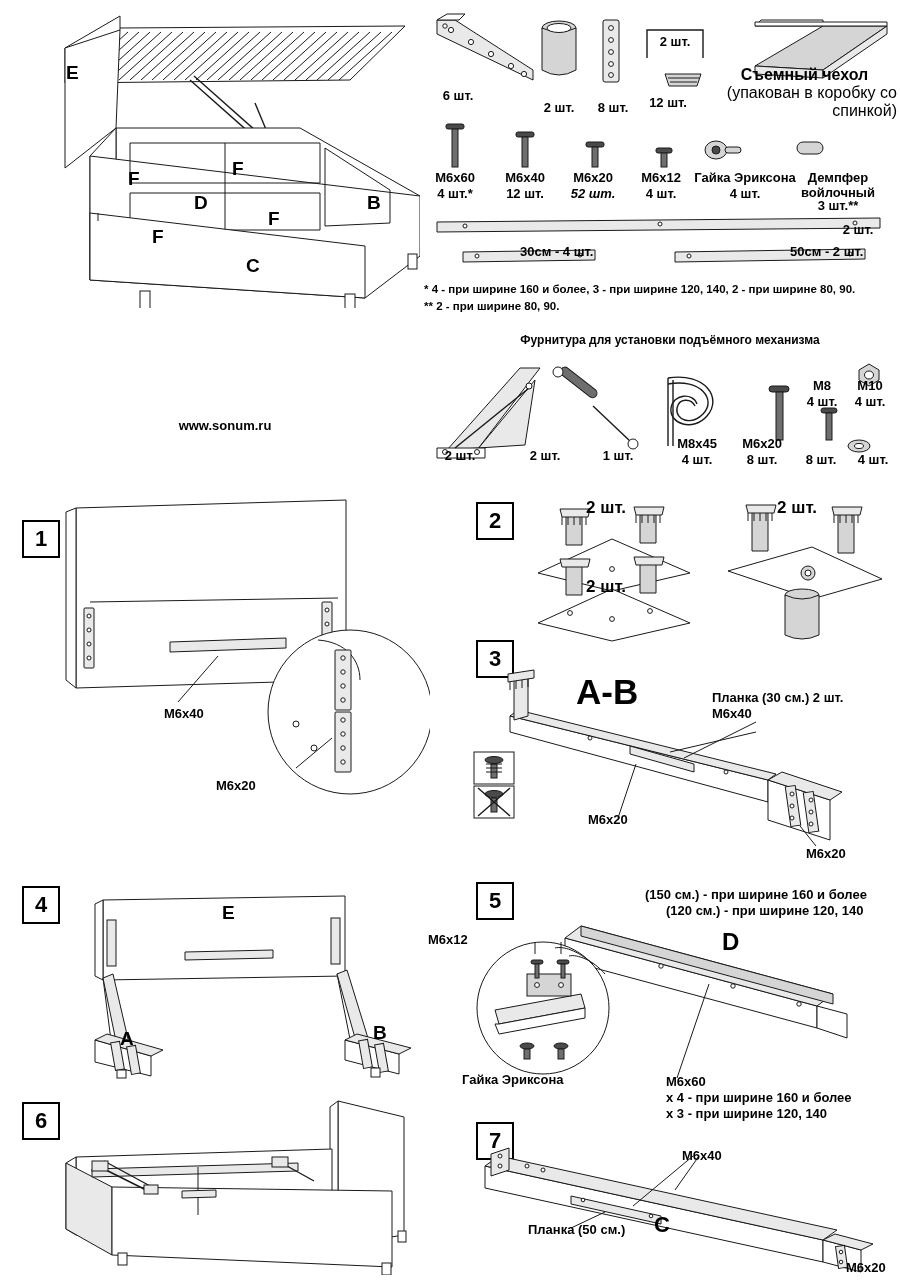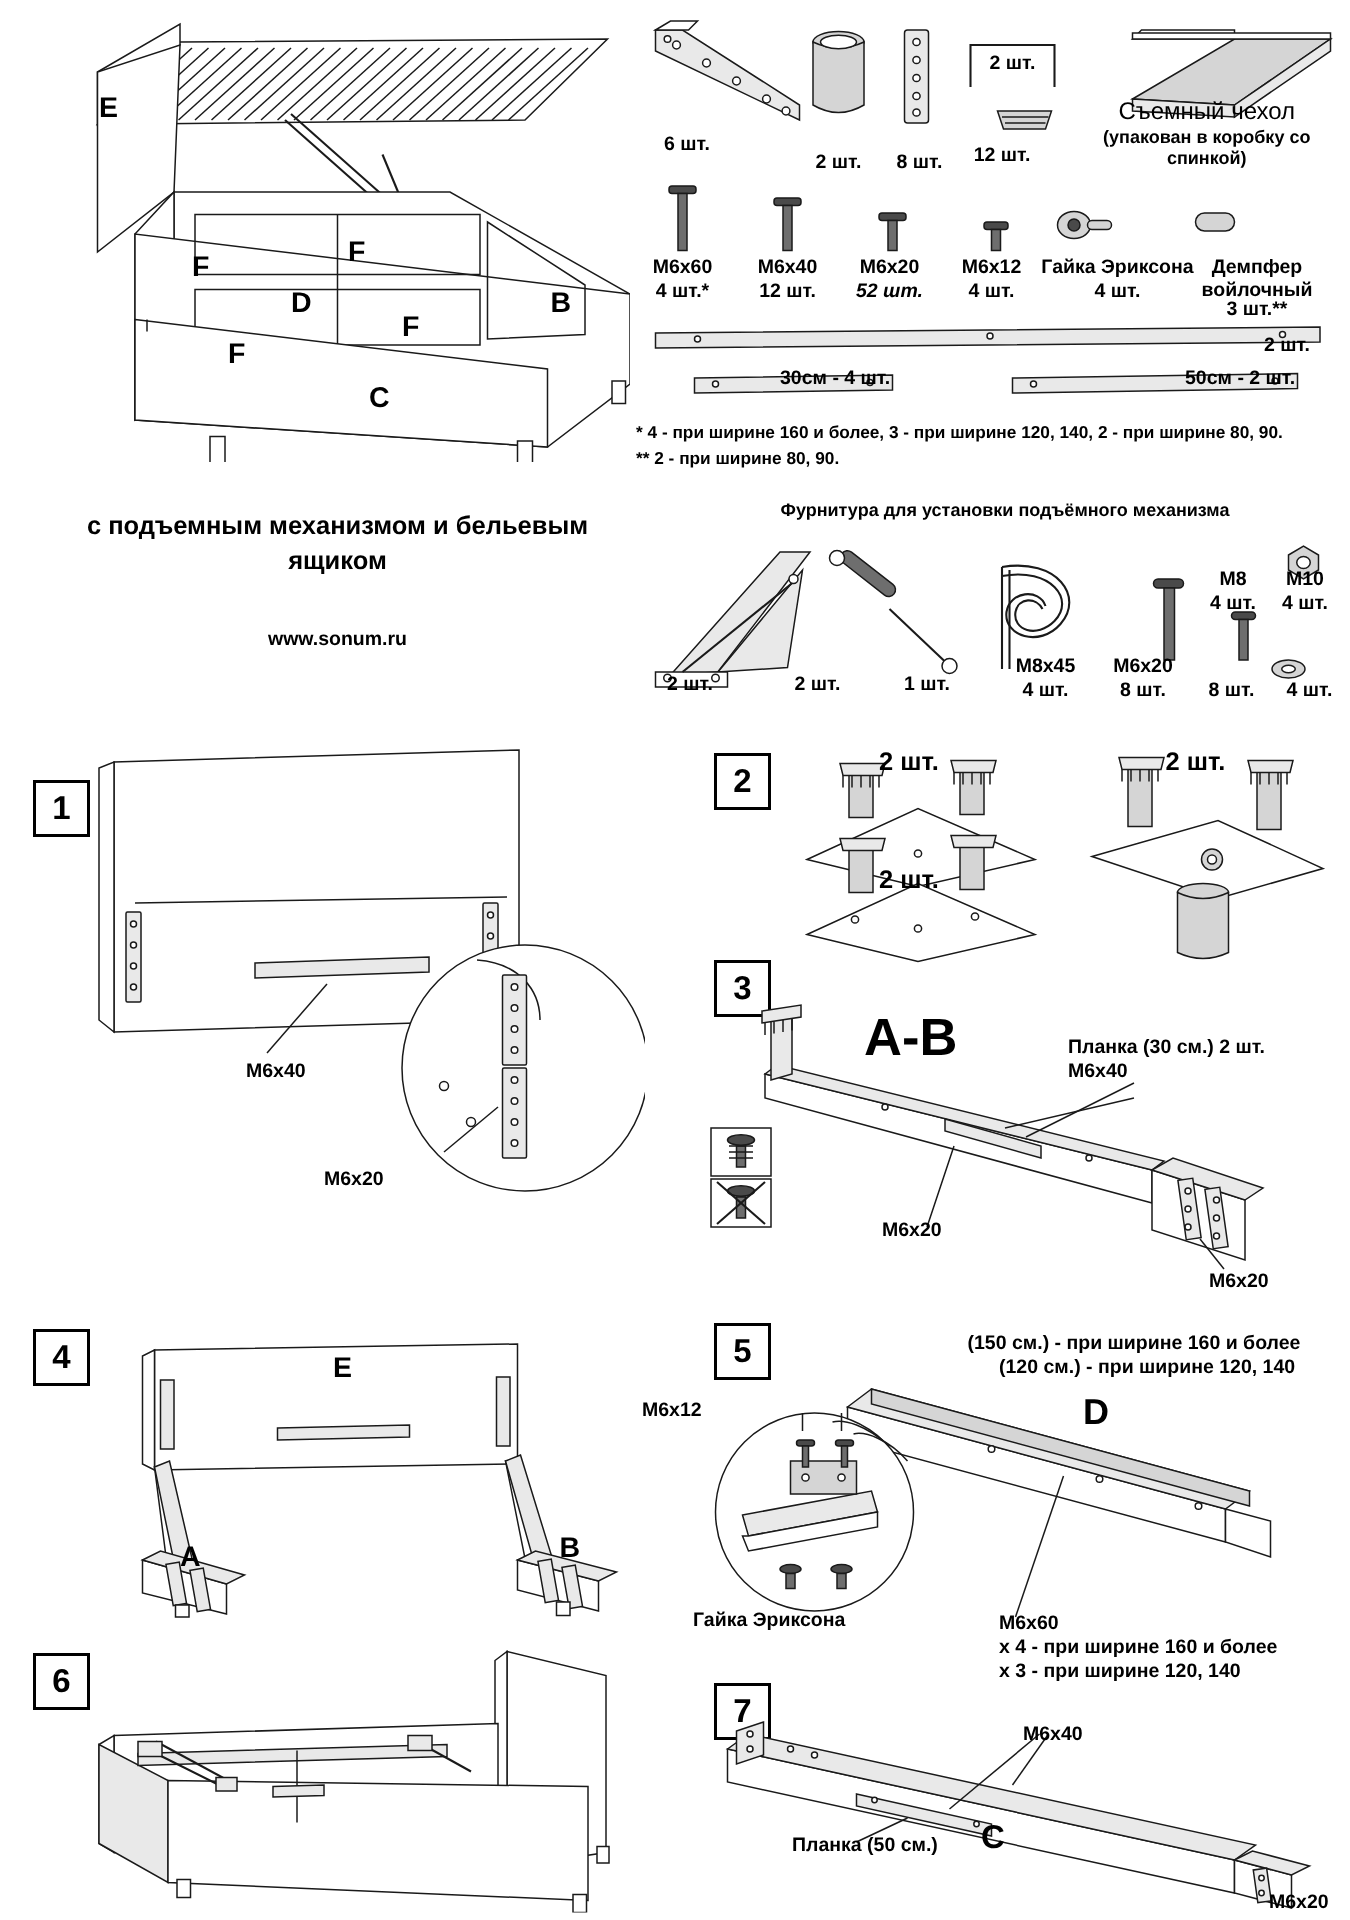--- a/index.html
+++ b/index.html
@@ -87,21 +87,20 @@
   <div class="abs lblbig" style="left:66px;top:62px;">E</div>
   <div class="abs lblbig" style="left:128px;top:168px;">F</div>
   <div class="abs lblbig" style="left:232px;top:158px;">F</div>
   <div class="abs lblbig" style="left:194px;top:192px;">D</div>
   <div class="abs lblbig" style="left:268px;top:208px;">F</div>
   <div class="abs lblbig" style="left:152px;top:226px;">F</div>
   <div class="abs lblbig" style="left:367px;top:192px;">B</div>
   <div class="abs lblbig" style="left:246px;top:255px;">C</div>
 
   <div class="abs ttl" style="left:30px;top:340px;width:390px;">
-    <div>с подъемным механизмом и бельевым ящиком</div>
   </div>
   <div class="abs www" style="left:30px;top:398px;width:390px;margin-top:20px;">www.sonum.ru</div>
 
   <div class="abs" style="left:425px;top:8px;width:465px;height:115px;">
     <svg width="465" height="115" viewBox="0 0 465 115">
 
       <polygon class="fillgray" points="12,12 30,12 108,62 108,72 12,26"></polygon>
       <polygon class="fillwhite" points="12,12 22,6 40,6 34,12"></polygon>
       <g fill="#fff" stroke="#1a1a1a">
         <circle cx="26" cy="22" r="2.6"></circle>
@@ -137,22 +136,22 @@
       <polygon class="fillgray" points="398,62 462,18 462,26 398,70"></polygon>
       <polygon class="fillwhite" points="330,14 398,14 462,14 462,18 398,18 330,18"></polygon>
     </svg>
   </div>
   <div class="abs hw" style="left:428px;top:88px;width:60px;">6 шт.</div>
   <div class="abs hw" style="left:529px;top:100px;width:60px;">2 шт.</div>
   <div class="abs hw" style="left:583px;top:100px;width:60px;">8 шт.</div>
   <div class="abs hw" style="left:645px;top:34px;width:60px;">2 шт.</div>
   <div class="abs hw" style="left:638px;top:95px;width:60px;">12 шт.</div>
   <div class="abs" style="left:712px;top:66px;width:185px;text-align:center;">
-    <div style="font-size:16px;font-weight:normal;">Съемный чехол</div>
-    <div style="font-size:12px;font-weight:bold;">(упакован в коробку со спинкой)</div>
+    <div style="font-size:16px;font-weight:bold;">Съемный чехол</div>
+    <div style="font-size:16px;font-weight:normal;text-align:right;">(упакован в коробку со спинкой)</div>
   </div>
 
   <div class="abs" style="left:425px;top:118px;width:465px;height:50px;">
     <svg width="465" height="50" viewBox="0 0 465 50">
 
       <g>
           <rect class="dk" x="21" y="6" width="18" height="5" rx="2"></rect>
           <rect class="dk2" x="27" y="11" width="6" height="38"></rect>
         </g>
 

